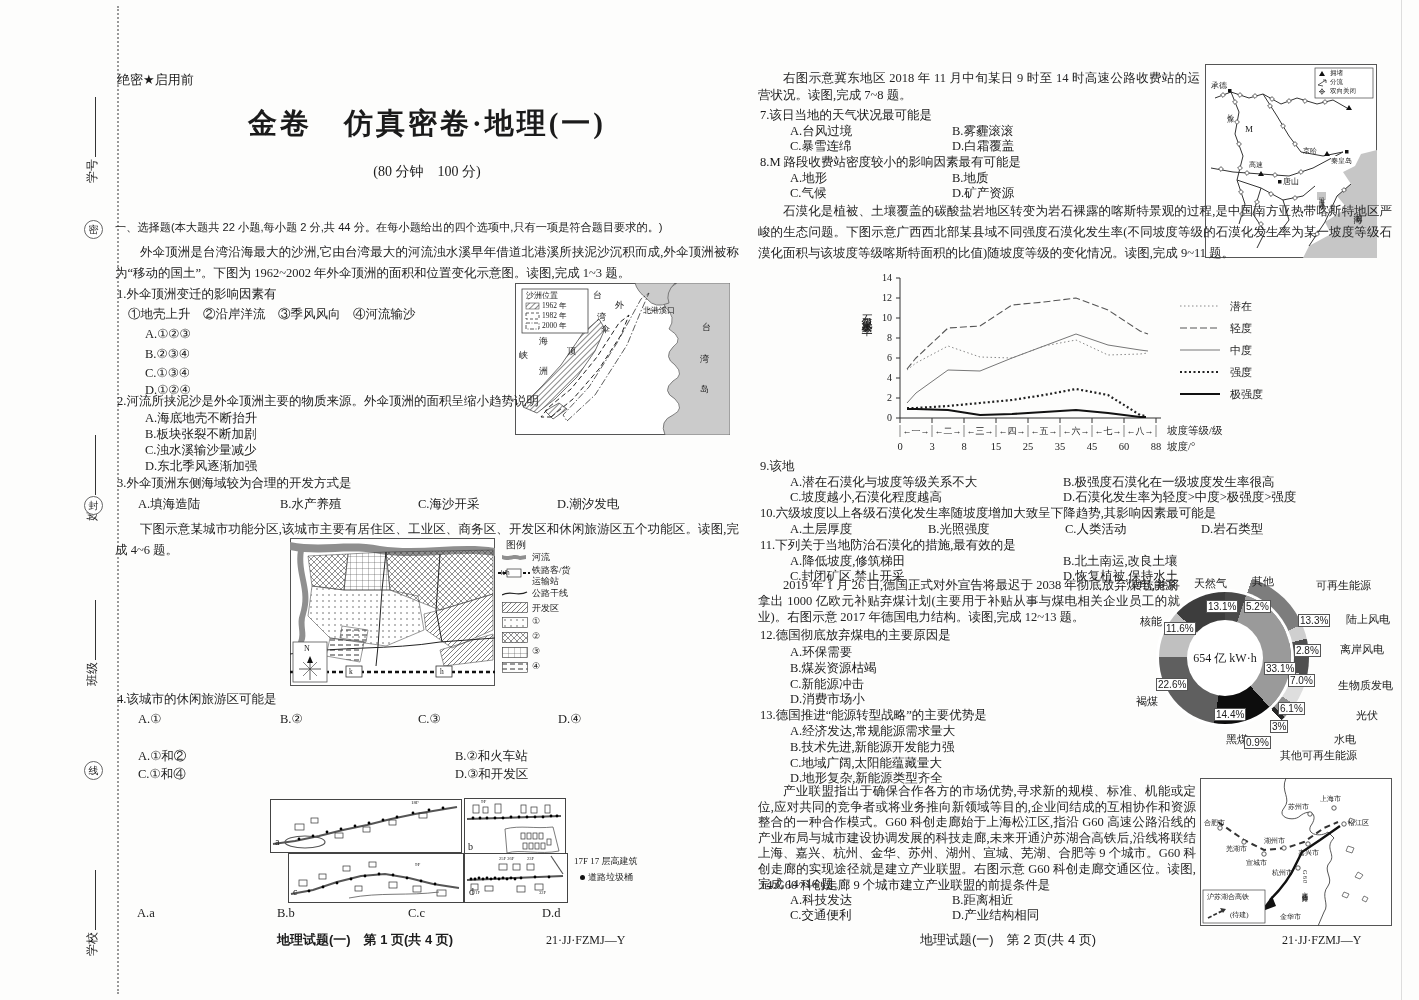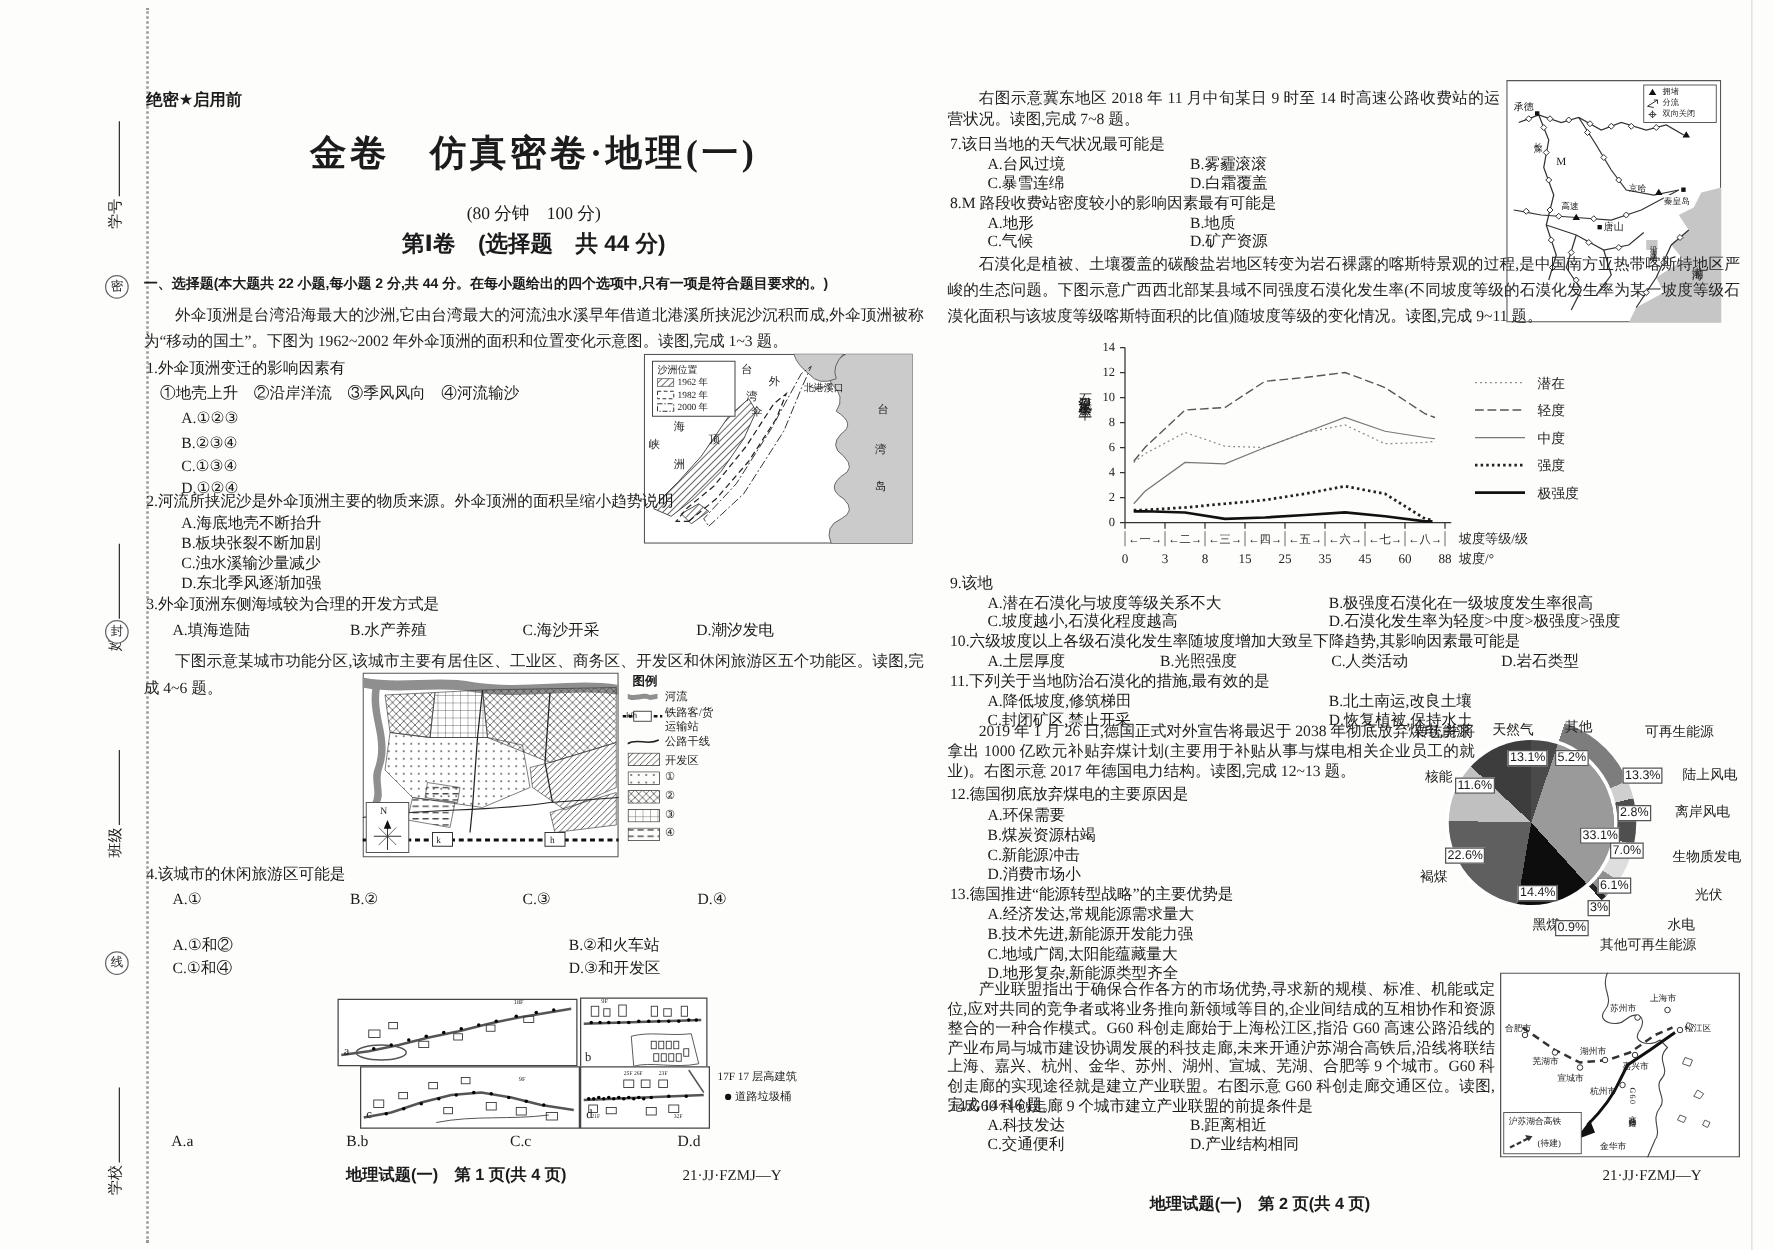--- a/index.html
+++ b/index.html
@@ -1,19 +1,19 @@
 <!DOCTYPE html>
 <html><head>
 <meta charset="utf-8">
 <style>
   html,body{margin:0;padding:0;background:#fff;}
   #canvas{position:relative;width:1419px;height:1000px;background:#fdfdfc;overflow:hidden;
           font-family:"Liberation Serif",serif;color:#1b1b1b;}
   .t{position:absolute;white-space:nowrap;font-size:12.5px;line-height:1.25;}
-  .hei{font-family:"Liberation Sans","DejaVu Sans",sans-serif;font-weight:700;}
+  .hei{font-family:"Liberation Sans","DejaVu Sans",sans-serif;font-weight:400;}
   .para{position:absolute;font-size:12.5px;line-height:21px;text-align:justify;text-indent:2em;color:#242424;}
   .ctr{text-align:center;}
   .fig{position:absolute;}
   .lbl{position:absolute;white-space:nowrap;}
   .vert{writing-mode:vertical-rl;letter-spacing:2px;}
   .pct{position:absolute;font:10px "Liberation Sans",sans-serif;background:#fff;border:1px solid #555;
        padding:0 1px;line-height:11px;white-space:nowrap;}
   .gl{position:absolute;font-size:11px;white-space:nowrap;}
   .sealline{position:absolute;left:117px;top:6px;height:988px;border-left:2px dotted #999;}
   .sealfield{position:absolute;left:27px;width:130px;height:16px;transform:rotate(-90deg);
@@ -44,21 +44,20 @@
   <div class="sealfield" style="top:470px"><span>姓名</span><span class="blank"></span></div>
   <div class="sealcirc" style="top:496px">封</div>
   <div class="sealfield" style="top:635px"><span>班级</span><span class="blank"></span></div>
   <div class="sealcirc" style="top:761px">线</div>
   <div class="sealfield" style="top:905px"><span>学校</span><span class="blank"></span></div>
   <div class="edge" style="left:1401px;top:0;width:1px;height:1000px"></div>
 
   <div class="t hei" style="left:117px;top:72px;font-size:13px">绝密★启用前</div>
   <div class="t ctr" style="left:115px;top:105px;width:624px;font-size:29px;font-weight:700;letter-spacing:3px">金卷　仿真密卷·地理(一)</div>
   <div class="t ctr" style="left:115px;top:163px;width:624px;font-size:14px">(80 分钟　100 分)</div>
-  <div class="t ctr hei" style="left:115px;top:184px;width:624px;font-size:18px">第Ⅰ卷　(选择题　共 44 分)</div>
   <div class="t hei" style="left:115px;top:220px;font-size:11.2px">一、选择题(本大题共 22 小题,每小题 2 分,共 44 分。在每小题给出的四个选项中,只有一项是符合题目要求的。)</div>
   <div class="para" style="left:115px;top:242px;width:624px">外伞顶洲是台湾沿海最大的沙洲,它由台湾最大的河流浊水溪早年借道北港溪所挟泥沙沉积而成,外伞顶洲被称为“移动的国土”。下图为 1962~2002 年外伞顶洲的面积和位置变化示意图。读图,完成 1~3 题。</div>
 
   <div class="t" style="left:117px;top:287px">1.外伞顶洲变迁的影响因素有</div>
   <div class="t" style="left:128px;top:307px">①地壳上升　②沿岸洋流　③季风风向　④河流输沙</div>
   <div class="t" style="left:145px;top:327px">A.①②③</div>
   <div class="t" style="left:145px;top:347px">B.②③④</div>
   <div class="t" style="left:145px;top:366px">C.①③④</div>
   <div class="t" style="left:145px;top:383px">D.①②④</div>
 
@@ -556,20 +555,21 @@
   <div class="t" style="left:790px;top:554px">A.降低坡度,修筑梯田</div>
   <div class="t" style="left:1063px;top:554px">B.北土南运,改良土壤</div>
   <div class="t" style="left:790px;top:569px">C.封闭矿区,禁止开采</div>
   <div class="t" style="left:1063px;top:569px">D.恢复植被,保持水土</div>
 
   <div class="para" style="left:758px;top:577px;width:422px;line-height:16px">2019 年 1 月 26 日,德国正式对外宣告将最迟于 2038 年彻底放弃煤电,并将拿出 1000 亿欧元补贴弃煤计划(主要用于补贴从事与煤电相关企业员工的就业)。右图示意 2017 年德国电力结构。读图,完成 12~13 题。</div>
 
   <div class="fig" style="left:1130px;top:566px;width:289px;height:218px">
     <div class="ringOuter"></div>
     <div class="ringMain"></div>
+    <div class="ringInner">654 亿 kW·h</div>
     <div class="gl" style="left:2px;top:12px">传统能源</div>
     <div class="gl" style="left:64px;top:10px">天然气</div>
     <div class="gl" style="left:122px;top:8px">其他</div>
     <div class="gl" style="left:186px;top:12px">可再生能源</div>
     <div class="pct" style="left:76px;top:34px">13.1%</div>
     <div class="pct" style="left:114px;top:34px">5.2%</div>
     <div class="gl" style="left:10px;top:48px">核能</div>
     <div class="pct" style="left:34px;top:56px">11.6%</div>
     <div class="pct" style="left:168px;top:48px">13.3%</div>
     <div class="gl" style="left:216px;top:46px">陆上风电</div>
@@ -648,16 +648,16 @@
     <div class="lbl" style="left:7px;top:114px;font-size:7px">沪苏湖合高铁</div>
     <div class="lbl" style="left:30px;top:132px;font-size:7px">(待建)</div>
   </div>
 
   <div class="t" style="left:760px;top:878px">14.G60 科创走廊 9 个城市建立产业联盟的前提条件是</div>
   <div class="t" style="left:790px;top:893px">A.科技发达</div>
   <div class="t" style="left:952px;top:893px">B.距离相近</div>
   <div class="t" style="left:790px;top:908px">C.交通便利</div>
   <div class="t" style="left:952px;top:908px">D.产业结构相同</div>
 
-  <div class="t ctr hei" style="left:758px;top:955px;width:500px;font-size:13px;font-weight:700">地理试题(一)　第 2 页(共 4 页)</div>
+  <div class="t ctr hei" style="left:758px;top:932px;width:500px;font-size:13px;font-weight:400">地理试题(一)　第 2 页(共 4 页)</div>
   <div class="t" style="left:1282px;top:933px;font-size:12px">21·JJ·FZMJ—Y</div>
 
 </div>
 
 </body></html>

